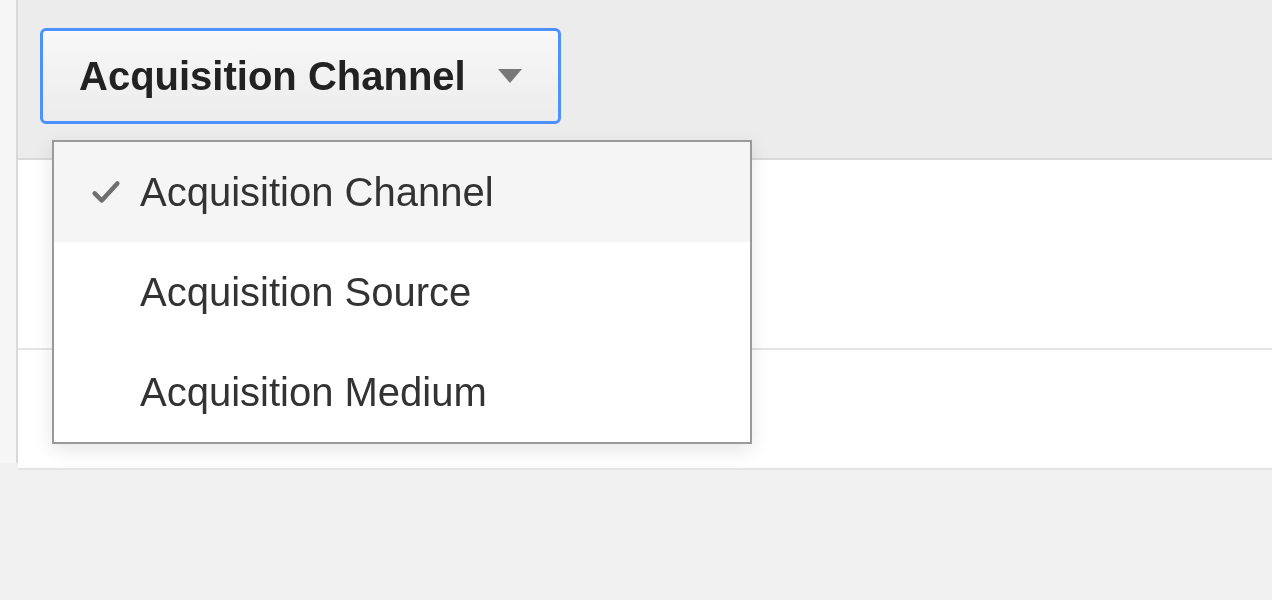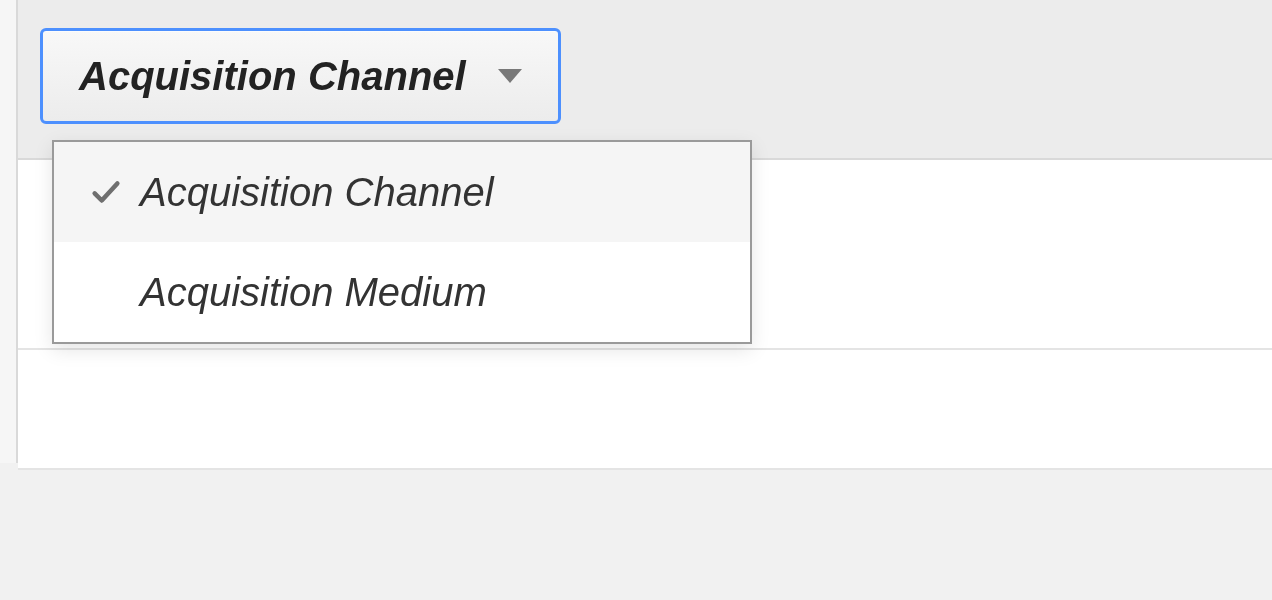--- a/index.html
+++ b/index.html
@@ -7,21 +7,20 @@
       width: 1272px;
       height: 600px;
       font-family: Arial, Helvetica, sans-serif;
       background: #f1f1f1;
       overflow: hidden;
     }
     .canvas {
       position: relative;
       width: 1272px;
       height: 463px;
-      font-style: italic;
     }
 
     
     .left-rail {
       position: absolute;
       top: 0;
       bottom: 0;
       left: 0;
       width: 18px;
       border-right: 2px solid #d9d9d9;
@@ -150,16 +149,20 @@
     <div class="menu-item selected">
       <span class="check">
         <svg width="34" height="34" viewBox="0 0 24 24">
           <polyline points="4,13 9,18 20,6" fill="none" stroke="#6f6f6f" stroke-width="3.2" stroke-linecap="round" stroke-linejoin="round"></polyline>
         </svg>
       </span>
       <span class="text">Acquisition Channel</span>
     </div>
     <div class="menu-item">
       <span class="check"></span>
+      <span class="text">Acquisition Source</span>
+    </div>
+    <div class="menu-item">
+      <span class="check"></span>
       <span class="text">Acquisition Medium</span>
     </div>
   </div>
 </div>
 
 </body></html>

